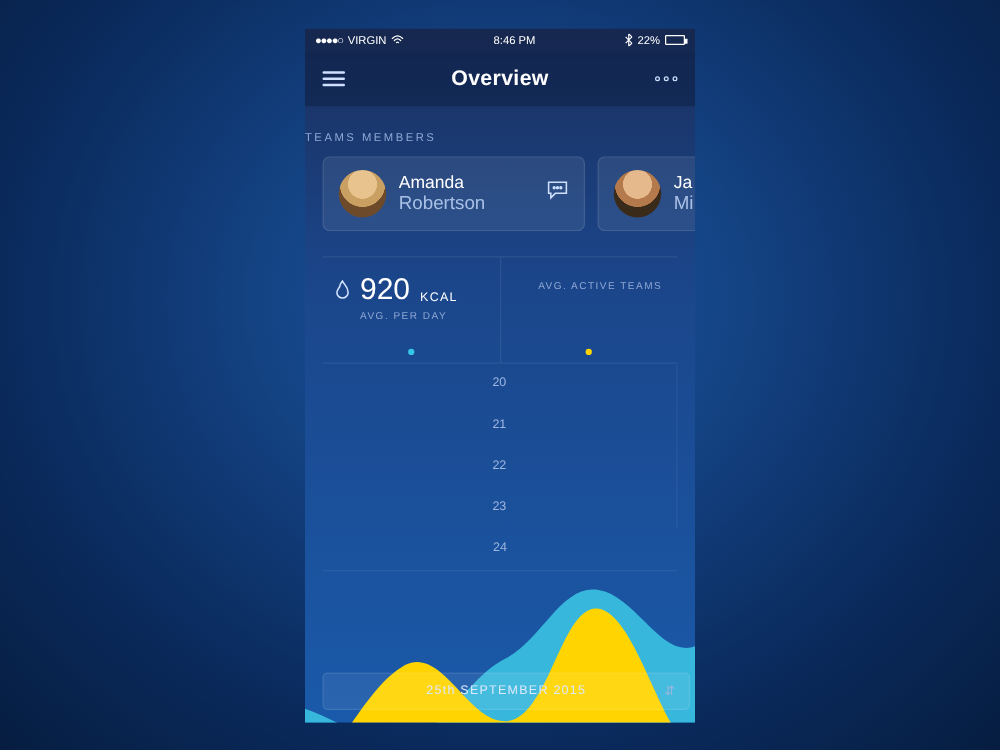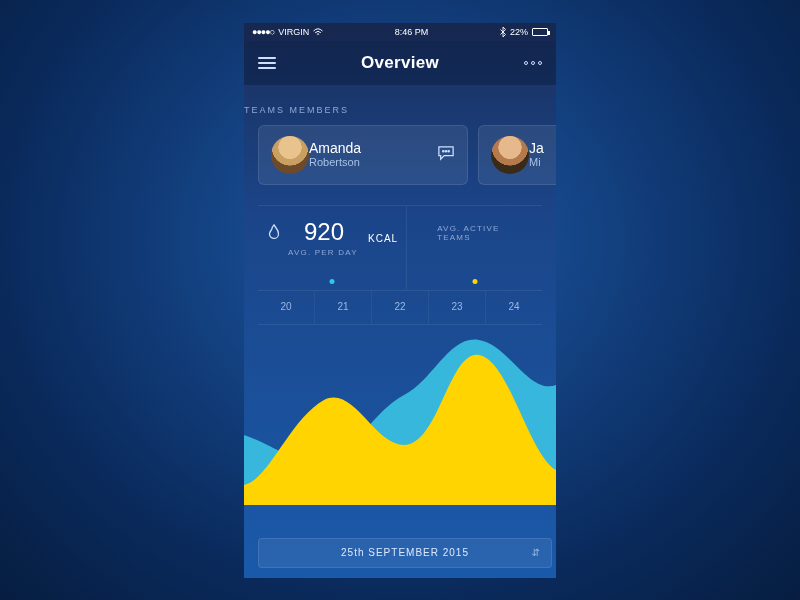--- a/index.html
+++ b/index.html
@@ -60,63 +60,63 @@
     text-align:left; font-size:9px; letter-spacing:2px; color:#8fa8d6;
     margin:20px 0 10px;
   }
   .members-row { display:flex; gap:10px; padding:0 14px; overflow:hidden;}
   .member-card {
     flex:0 0 210px;
     background: rgba(255,255,255,0.08);
     border:1px solid rgba(255,255,255,0.1);
     border-radius:6px;
     padding:10px 12px;
-    display:flex; align-items:center; 
+    display:flex; align-items:center; gap:10px;
     cursor:pointer;
   }
   .member-card.peek { flex:0 0 90px; }
   .avatar {
     width:38px; height:38px; border-radius:50%;
     background:#d9c29a;
     position:relative; overflow:hidden;
     flex-shrink:0;
   }
   .avatar.amanda {
     background: radial-gradient(circle at 50% 30%, #e8c38e 0 35%, #caa062 36% 55%, #6d4a2a 56% 100%);
   }
   .avatar.ja {
     background: radial-gradient(circle at 50% 30%, #e6b98c 0 35%, #b57a4c 36% 55%, #3a2a1a 56% 100%);
   }
   .mname { font-size:14px; font-weight:500; line-height:1.1;}
-  .msub  { font-size:11px; color:#a9c0e6; }
+  .msub  { font-size:15px; color:#a9c0e6; }
   .chat-icon { margin-left:auto; }
   .chat-icon svg { width:18px; height:16px; stroke:#cfe0ff; fill:none; stroke-width:1.4;}
 
   
   .stats {
     display:flex; margin:20px 14px 0;
     border-top:1px solid rgba(255,255,255,0.08);
     border-bottom:1px solid rgba(255,255,255,0.08);
   }
   .stat {
     flex:1; padding:14px 8px 18px; position:relative;
     border-right:1px solid rgba(255,255,255,0.08);
   }
   .stat:last-child { border-right:none; }
-  .stat-row { display:flex; align-items:flex-end; gap:22px;}
+  .stat-row { display:flex; align-items:flex-end; gap:6px;}
   .stat-icon { width:16px; height:18px; stroke:#cfe0ff; fill:none; stroke-width:1.4; margin-bottom:2px;}
   .stat-val { font-size:24px; font-weight:300; line-height:1;}
   .stat-unit { font-size:10px; margin-left:2px; letter-spacing:1px;text-align:right;}
   .stat-sub { font-size:8px; letter-spacing:1.2px; color:#8fa8d6; margin:4px 0 15px 22px;}
   .dot-ind { position:absolute; bottom:6px; left:50%; width:5px; height:5px; border-radius:50%; transform:translateX(-50%);}
   .dot-ind.cyan { background:#34c6e6;}
   .dot-ind.yellow { background:#ffd400;}
 
   
-  .axis { display:flex; margin:0 14px; border-bottom:1px solid rgba(255,255,255,0.08);}
+  .axis { display:flex; margin:0 14px; border-bottom:1px solid rgba(255,255,255,0.08);flex-direction:column;}
   .axis div { flex:1; text-align:center; font-size:10px; color:#9db6e0; padding:10px 0 12px; border-right:1px solid rgba(255,255,255,0.06);}
   .axis div:last-child { border-right:none;}
 
   
   .chart-area { position:relative; height:180px; margin-top:0;}
   .chart-area svg { position:absolute; inset:0; width:100%; height:100%;}
 
   
   .dtpicker {
     position:absolute; bottom:10px; left:14px; right:4px;

